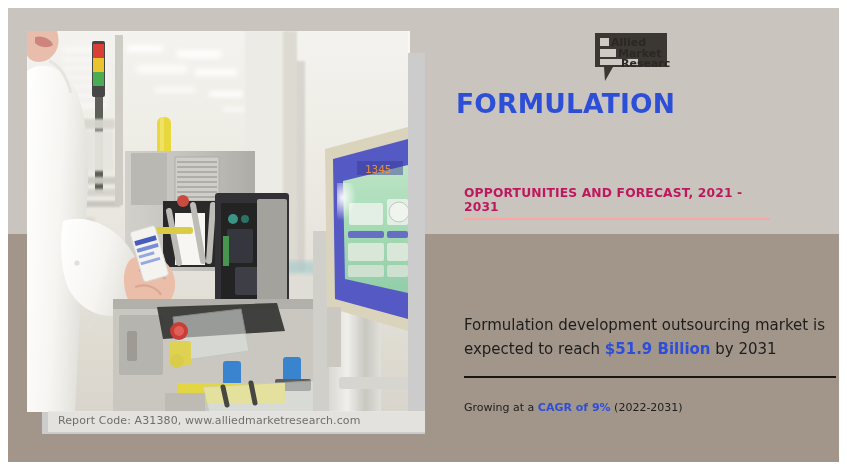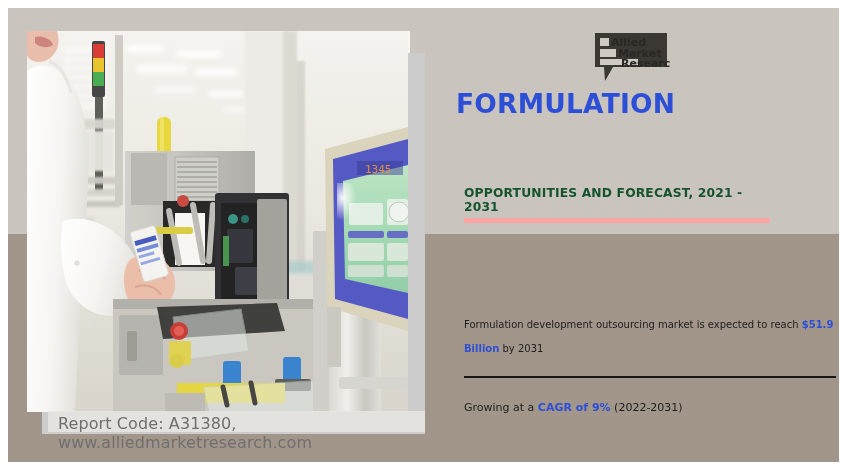--- a/index.html
+++ b/index.html
@@ -13,37 +13,37 @@
   .bg-bottom{position:absolute;left:8px;top:234px;width:831px;height:228px;background:#a2968a;}
 
   
   .photo-frame{position:absolute;left:42px;top:53px;width:383px;height:381px;background:#cccccc;}
   .photo-white{position:absolute;left:27px;top:31px;width:383px;height:22px;background:#faf7ef;}
   .photo{position:absolute;left:27px;top:31px;width:381px;height:381px;overflow:hidden;background:#86efac;}
   .photo svg{display:block;width:381px;height:381px;}
 
   .report-bar{position:absolute;left:48px;top:411px;width:377px;height:21px;
               background:rgba(232,230,226,0.82);}
-  .report-bar span{position:absolute;left:10px;top:3px;font-size:16px;color:#6f6f6f;
+  .report-bar span{position:absolute;left:10px;top:3px;font-size:11px;color:#6f6f6f;
                    letter-spacing:.1px;}
 
   
   .logo{position:absolute;left:591px;top:31px;width:80px;height:52px;text-decoration:underline;}
 
   .title{position:absolute;left:456px;top:90px;width:375px;}
   .title .line{font-size:26.5px;font-weight:bold;line-height:28px;letter-spacing:.2px;}
   .blue{color:#2d4ed6;}
   .market{font-weight:normal;color:#2b2b2b;font-size:26.5px;letter-spacing:.3px;}
 
   .subtitle{position:absolute;left:464px;top:186px;width:306px;
-            font-size:12.3px;font-weight:bold;color:#14532d;letter-spacing:.15px;
-            padding-bottom:4px;border-bottom:5px solid #fca5a5;}
+            font-size:12.3px;font-weight:bold;color:#be185d;letter-spacing:.15px;
+            padding-bottom:4px;border-bottom:2px solid #fca5a5;}
 
   .stat1{position:absolute;left:464px;top:313px;width:375px;
-         font-size:10px;color:#1d1d1d;line-height:24px;}
+         font-size:15px;color:#1d1d1d;line-height:24px;}
   .stat1 b{color:#2d4ed6;}
 
   .divider{position:absolute;left:464px;top:376px;width:372px;height:2px;background:#171717;}
 
   .stat2{position:absolute;left:464px;top:396px;width:375px;
          font-size:11px;color:#1d1d1d;line-height:24px;}
   .stat2 b{color:#2d4ed6;}
 </style>
 </head>
 <body>

